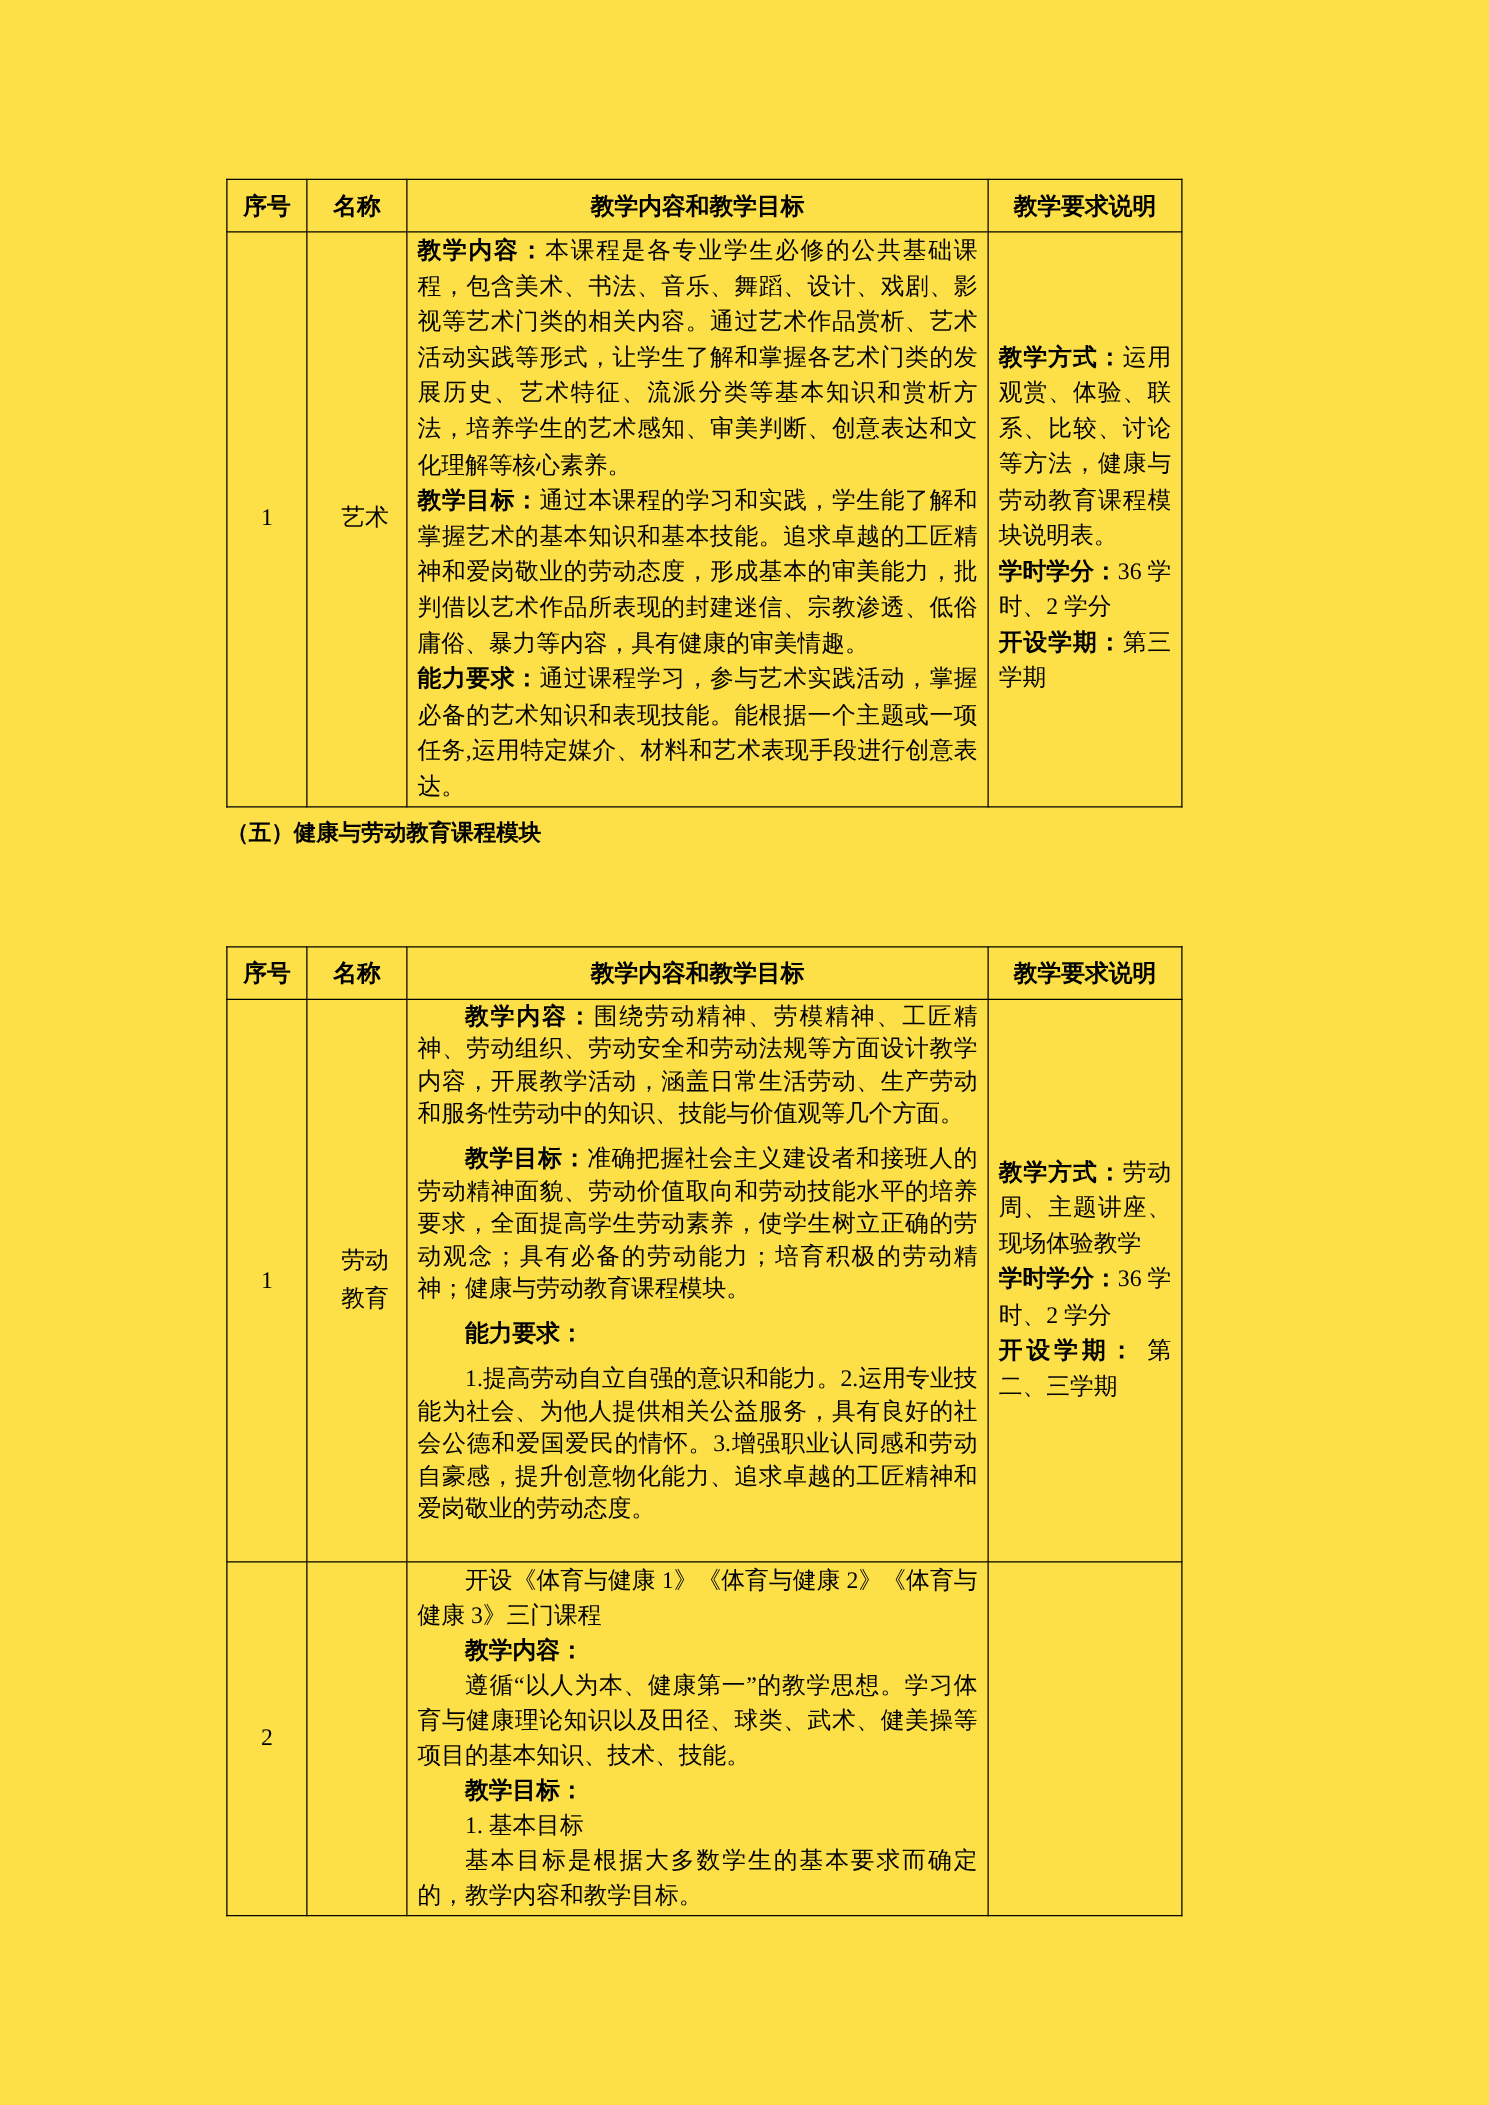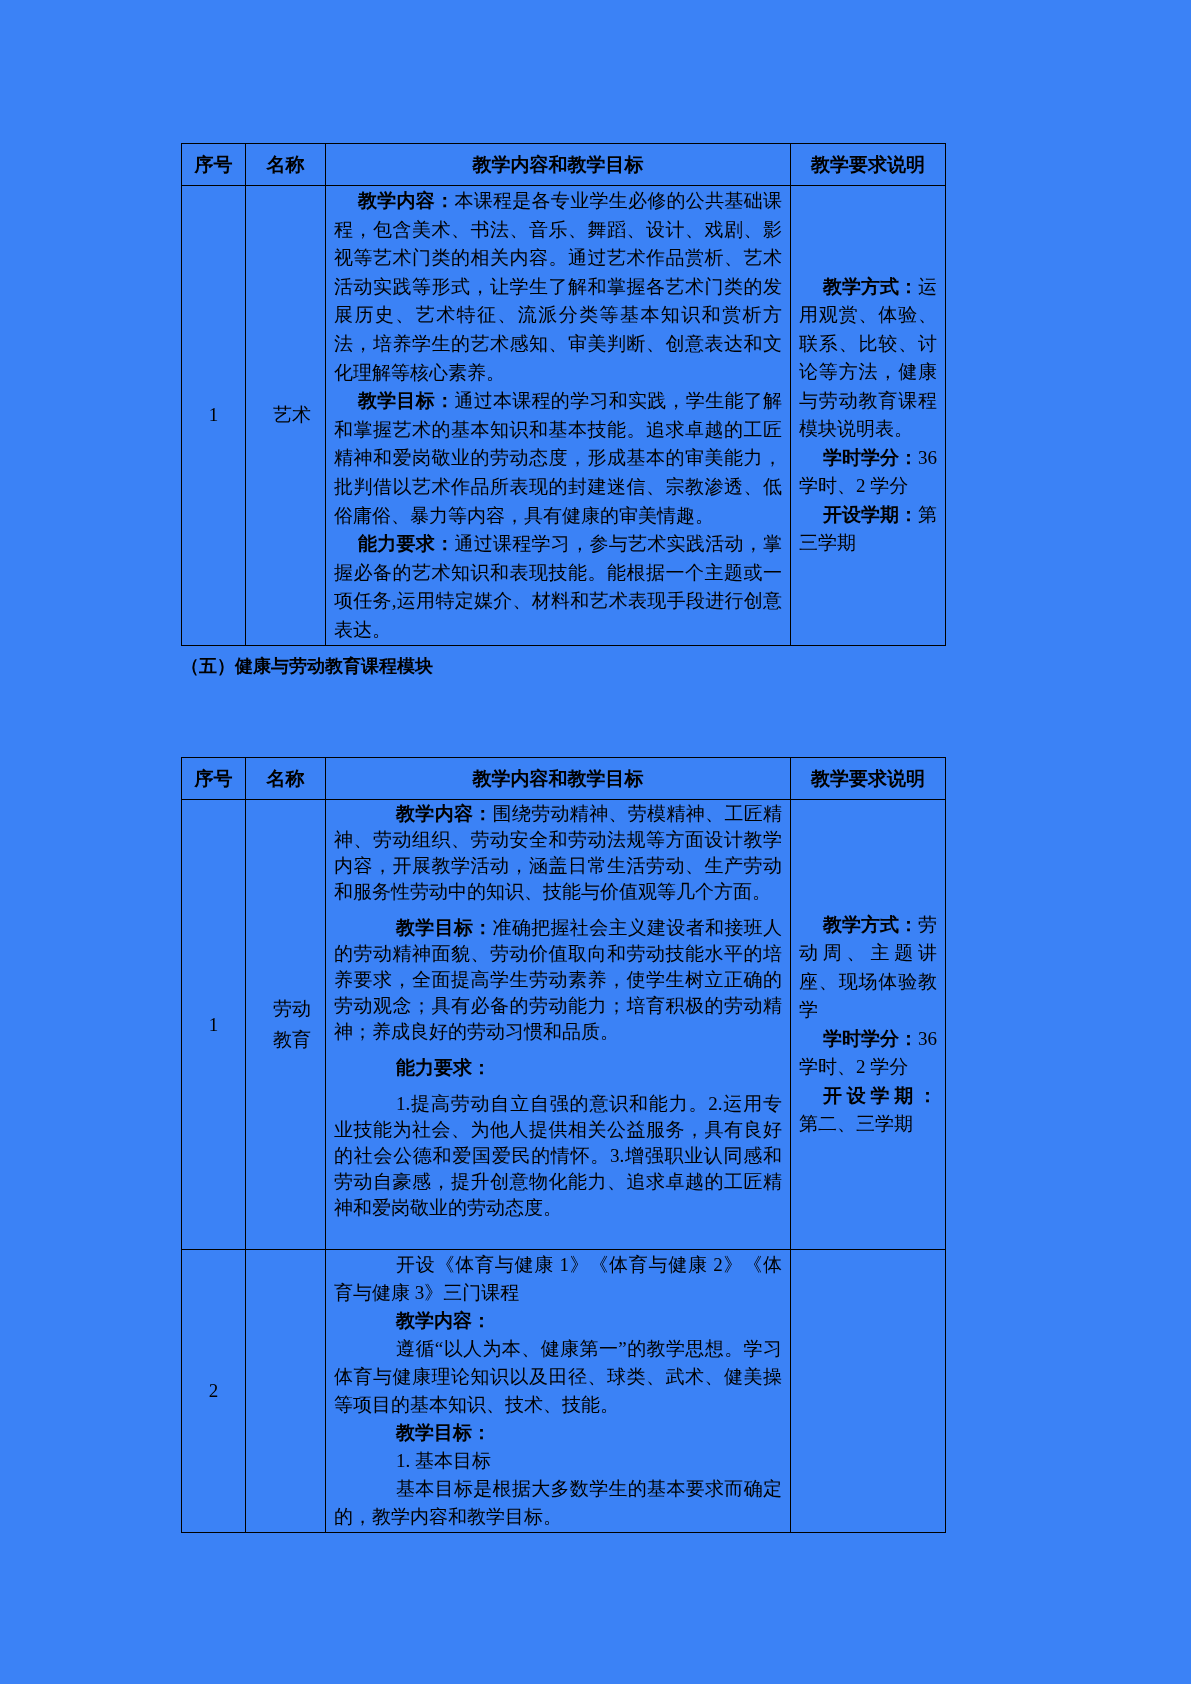--- a/index.html
+++ b/index.html
@@ -1,20 +1,20 @@
 <!DOCTYPE html>
 <html><head>
 <meta charset="utf-8">
 <style>
   * { margin:0; padding:0; box-sizing:border-box; }
   html, body { background:#ffffff; }
   .page {
     position:relative;
     width:1191px; height:1684px;
-    background:#3b82f6;
+    background:#fde047;
     color:#000;
     font-family:"Liberation Serif","DejaVu Serif",serif;
     overflow:hidden;
   }
   .doc-table {
     position:absolute;
     left:181px;
     width:764px;
     border-collapse:collapse;
     table-layout:fixed;
@@ -49,21 +49,21 @@
     line-height:28.5px;
   }
   .t1 td.c3 { line-height:28.6px; }
   .t1 tr.body-row { height:400px; }
   .t2 tr.row-1 { height:450px; }
   .t2 tr.row-2 { height:283px; }
   .t2 td.c3 { line-height:26px; }
   .t2 tr.row-2 td.c3 { line-height:28px; }
   .t2 td.c3 p { text-indent:2em; }
   .t2 tr.row-1 td.c3 p + p { margin-top:10px; }
-  .lbl { font-weight:bold;margin-left:24px; }
+  .lbl { font-weight:bold; }
   .c4 p { text-indent:0; }
   .section-heading {
     position:absolute;
     left:181px; top:654px;
     font-family:"Liberation Sans","DejaVu Sans",sans-serif;
     font-weight:bold;
     font-size:18px;
   }
   .table-caption {
     position:absolute;
@@ -138,21 +138,21 @@
         <th>教学内容和教学目标</th>
         <th>教学要求说明</th>
       </tr>
     </thead>
     <tbody>
       <tr class="row-1">
         <td class="c1">1</td>
         <td class="c2">劳动教育</td>
         <td class="c3">
           <p><b class="lbl">教学内容：</b><span>围绕劳动精神、劳模精神、工匠精神、劳动组织、劳动安全和劳动法规等方面设计教学内容，开展教学活动，涵盖日常生活劳动、生产劳动和服务性劳动中的知识、技能与价值观等几个方面。</span></p>
-          <p><b class="lbl">教学目标：</b><span>准确把握社会主义建设者和接班人的劳动精神面貌、劳动价值取向和劳动技能水平的培养要求，全面提高学生劳动素养，使学生树立正确的劳动观念；具有必备的劳动能力；培育积极的劳动精神；养成良好的劳动习惯和品质。</span></p>
+          <p><b class="lbl">教学目标：</b><span>准确把握社会主义建设者和接班人的劳动精神面貌、劳动价值取向和劳动技能水平的培养要求，全面提高学生劳动素养，使学生树立正确的劳动观念；具有必备的劳动能力；培育积极的劳动精神；健康与劳动教育课程模块。</span></p>
           <p><b class="lbl">能力要求：</b><span></span></p>
           <p><b class="lbl"></b><span>1.提高劳动自立自强的意识和能力。2.运用专业技能为社会、为他人提供相关公益服务，具有良好的社会公德和爱国爱民的情怀。3.增强职业认同感和劳动自豪感，提升创意物化能力、追求卓越的工匠精神和爱岗敬业的劳动态度。</span></p>
         </td>
         <td class="c4">
           <p><b class="lbl">教学方式：</b><span>劳动周、主题讲座、现场体验教学</span></p>
           <p><b class="lbl">学时学分：</b><span>36 学时、2 学分</span></p>
           <p><b class="lbl">开设学期：</b><span> 第二、三学期</span></p>
         </td>
       </tr>
       <tr class="row-2">

